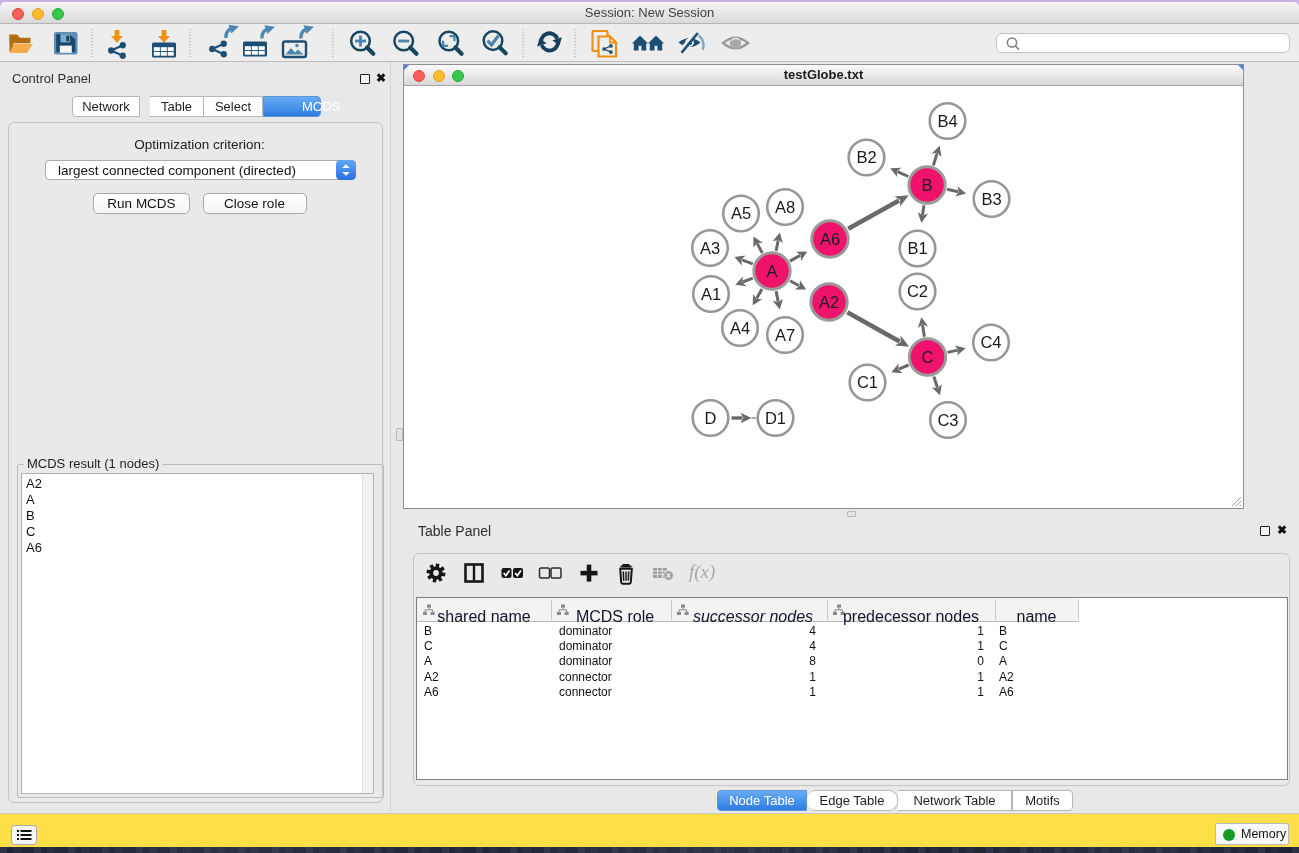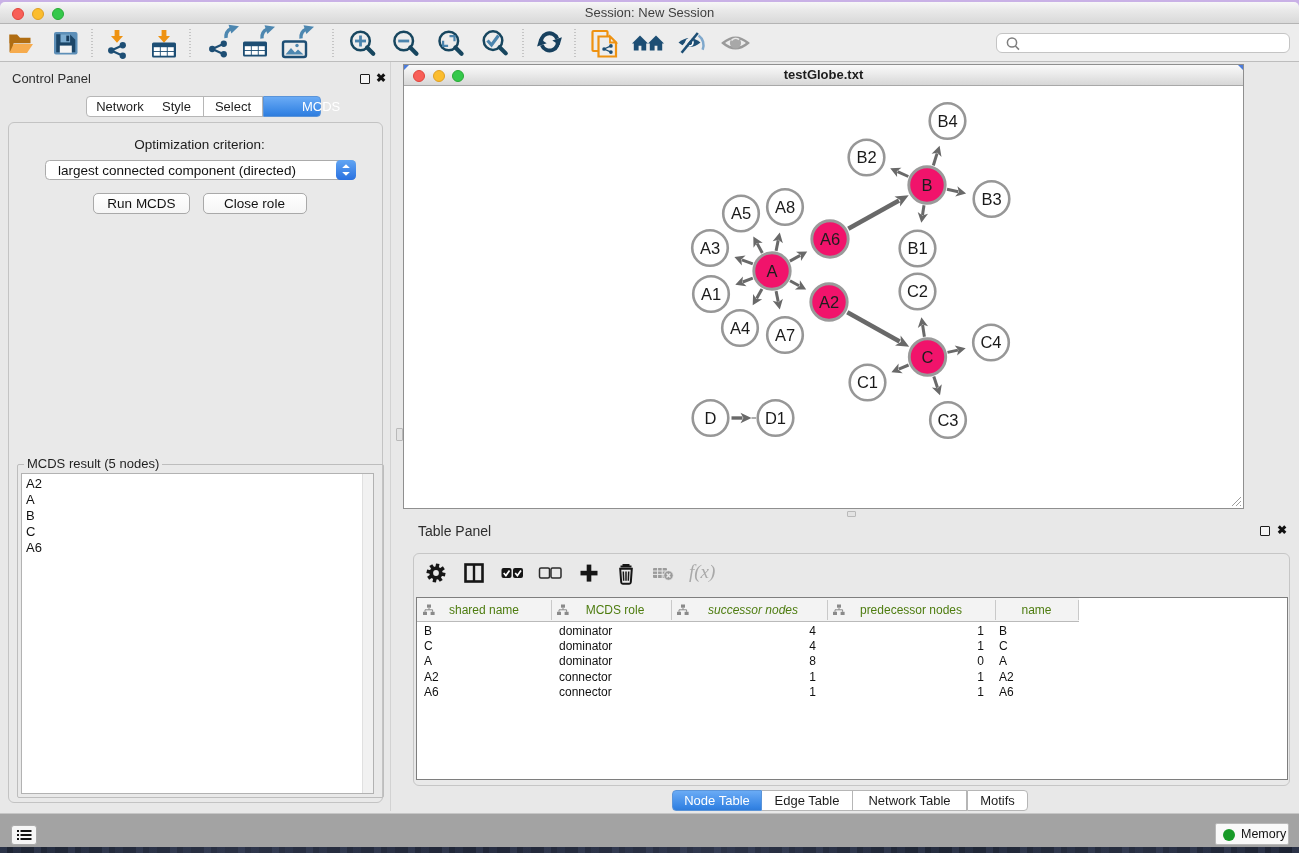--- a/index.html
+++ b/index.html
@@ -38,26 +38,26 @@
 #nw-titlebar { position:absolute; left:0; top:0; width:100%; height:21px;
   background:linear-gradient(#fafafa,#ebebeb 45%,#d7d7d7); border-bottom:1px solid #a8a8a8; }
 #nw-title { width:100%; text-align:center; font-size:13px; font-weight:bold; color:#1c1c1c; line-height:20px; }
 #grip { position:absolute; right:1px; bottom:1px; width:12px; height:12px; }
 
 #tp-title { left:27px; top:5px; font-size:14px; color:#2e2e2e; }
 #tp-pane { left:22px; top:35px; width:877px; height:233px; border:1px solid #c6c6c6; border-radius:6px; background:#e9e9e9; }
 #ttable { position:absolute; left:2px; top:43px; width:872px; height:183px; background:#fff; border:1px solid #7e7e7e; }
 #thead { position:absolute; left:0; top:0; width:662px; height:24px; background:#f3f3f3; border-bottom:1px solid #bababa; }
 .hsep { position:absolute; top:2px; height:20px; width:1px; background:#c9c9c9; }
-.hlabel { position:absolute; top:0; font-size:12px; color:#4d7c0f; line-height:24px; }
+.hlabel { position:absolute; top:7px; font-size:16px; color:#0f172a; line-height:24px; }
 .cell { position:absolute; font-size:12px; color:#111; line-height:15.4px; }
-.btab { position:absolute; height:21px; background:#fff; border:1px solid #b6b6b6; font-size:13px; color:#1d1d1d; text-align:center; line-height:19px; }
+.btab { position:absolute; height:21px; background:#fff; border:1px solid #b6b6b6; font-size:13px; color:#1d1d1d; text-align:center; line-height:19px;margin-left:45px; }
 .btab.sel { background:linear-gradient(#6aabf5,#3584e4 85%,#2f7cdb); color:#fff; border-color:#5a94d9; }
 
-#statusbar { left:0; top:813px; width:1299px; height:34px; background:#a3a3a3; border-top:1px solid #c6c6c6; }
+#statusbar { left:0; top:813px; width:1299px; height:34px; background:#fde047; border-top:1px solid #c6c6c6; }
 #memory { position:absolute; right:10px; top:9px; width:74px; height:22px; background:#f9f9f9; border:1px solid #b9b9b9; border-radius:2px; }
 #bottomstrip { left:0; top:847px; width:1299px; height:6px;
   background:linear-gradient(90deg,#1d2433,#2a3144 18%,#202637 37%,#2c3347 55%,#1e2534 72%,#272e40 88%,#1c2232); background-image:repeating-linear-gradient(90deg, rgba(70,80,110,0.35) 0 7px, rgba(0,0,0,0) 7px 13px, rgba(60,70,100,0.25) 13px 21px, rgba(0,0,0,0) 21px 34px), linear-gradient(90deg,#1d2433,#2a3144 18%,#202637 37%,#2c3347 55%,#1e2534 72%,#272e40 88%,#1c2232); }
 </style>
 </head>
 <body>
 <div id="titlebar" class="abs">
   <div class="tl" style="left:12px; background:#f85f58; border:0.5px solid #e0443c;"></div>
   <div class="tl" style="left:32px; background:#fbbd2e; border:0.5px solid #dfa023;"></div>
   <div class="tl" style="left:52px; background:#35c84b; border:0.5px solid #28ab36;"></div>
@@ -181,39 +181,39 @@
         <line x1="12.4" y1="11" x2="16" y2="14.6" stroke="#7e7e7e" stroke-width="1.5"></line>
       </svg>
     </div>
 </div>
 <div id="main" class="abs">
 
   <div class="abs" style="left:0; top:0; width:391px; height:749px; border-right:1px solid #d2d2d2;">
     <div id="cp-title" class="abs">Control Panel</div>
     <div class="float-ic" style="left:360px; top:12px;"></div>
     <div class="close-ic" style="left:376px; top:9px;">✖</div>
-    <div class="tab" style="left:86px; width:68px; border-radius:4px 0 0 4px;">Network</div>
-    <div class="tab" style="left:150px; width:54px; border-left:none;">Style</div>
+    <div class="tab" style="left:72px; width:68px; border-radius:4px 0 0 4px;">Network</div>
+    <div class="tab" style="left:150px; width:54px; border-left:none;">Table</div>
     <div class="tab" style="left:204px; width:59px; border-left:none;">Select</div>
     <div class="tab sel" style="left:263px; width:58px; border-radius:0 4px 4px 0;padding-left:38px;">MCDS</div>
     <div id="cp-pane" class="abs">
       <div id="dropdown" class="abs">
         <div class="txt">largest connected component (directed)</div>
         <div id="stepper">
           <svg width="20" height="20" viewBox="0 0 20 20">
             <path d="M6.2 8 L10 4.2 L13.8 8 Z" fill="#fff"></path>
             <path d="M6.2 12 L10 15.8 L13.8 12 Z" fill="#fff"></path>
           </svg>
         </div>
       </div>
       <div id="opt-label" class="abs">Optimization criterion:</div>
       <div class="btn" style="left:84px; top:70px; width:97px;">Run MCDS</div>
       <div class="btn" style="left:193.5px; top:70px; width:104px;">Close role</div>
       <div id="fieldset" class="abs">
-        <div id="fs-legend">MCDS result (5 nodes)</div>
+        <div id="fs-legend">MCDS result (1 nodes)</div>
         <div id="mcds-list">
           <div class="item" style="margin-top:2px;">A2</div>
           <div class="item">A</div>
           <div class="item">B</div>
           <div class="item">C</div>
           <div class="item">A6</div>
           <div id="mcds-scroll"></div>
         </div>
       </div>
     </div>
@@ -459,21 +459,21 @@
 <div class="cell" style="left:500px; top:71.7px; width:67px; text-align:right;">1</div>
 <div class="cell" style="left:582px; top:71.7px;">A2</div>
 <div class="cell" style="left:7px; top:87.1px;">A6</div>
 <div class="cell" style="left:142px; top:87.1px;">connector</div>
 <div class="cell" style="left:330px; top:87.1px; width:69px; text-align:right;">1</div>
 <div class="cell" style="left:500px; top:87.1px; width:67px; text-align:right;">1</div>
 <div class="cell" style="left:582px; top:87.1px;">A6</div>
       </div>
     </div>
     <div class="btab sel" style="left:281px; top:272px; width:90px; border-radius:4px 0 0 4px;">Node Table</div>
-    <div class="btab" style="left:371px; top:272px; width:91px; border-left:none;">Edge Table</div>
+    <div class="btab" style="left:371px; top:272px; width:91px; border-left:none;border-radius:9px;">Edge Table</div>
     <div class="btab" style="left:462px; top:272px; width:114px; border-left:none;">Network Table</div>
     <div class="btab" style="left:576px; top:272px; width:61px; border-radius:0 4px 4px 0;">Motifs</div>
   </div>
 </div>
 <div id="statusbar" class="abs">
   <div class="abs" style="left:11px; top:11px; width:26px; height:20px; background:#f6f6f6; border:1px solid #ababab; border-radius:3px;">
     <svg width="24" height="18" viewBox="0 0 24 18">
         <g fill="#111">
           <rect x="5" y="4" width="2" height="2"></rect>
           <rect x="8.5" y="4" width="11" height="2"></rect>

